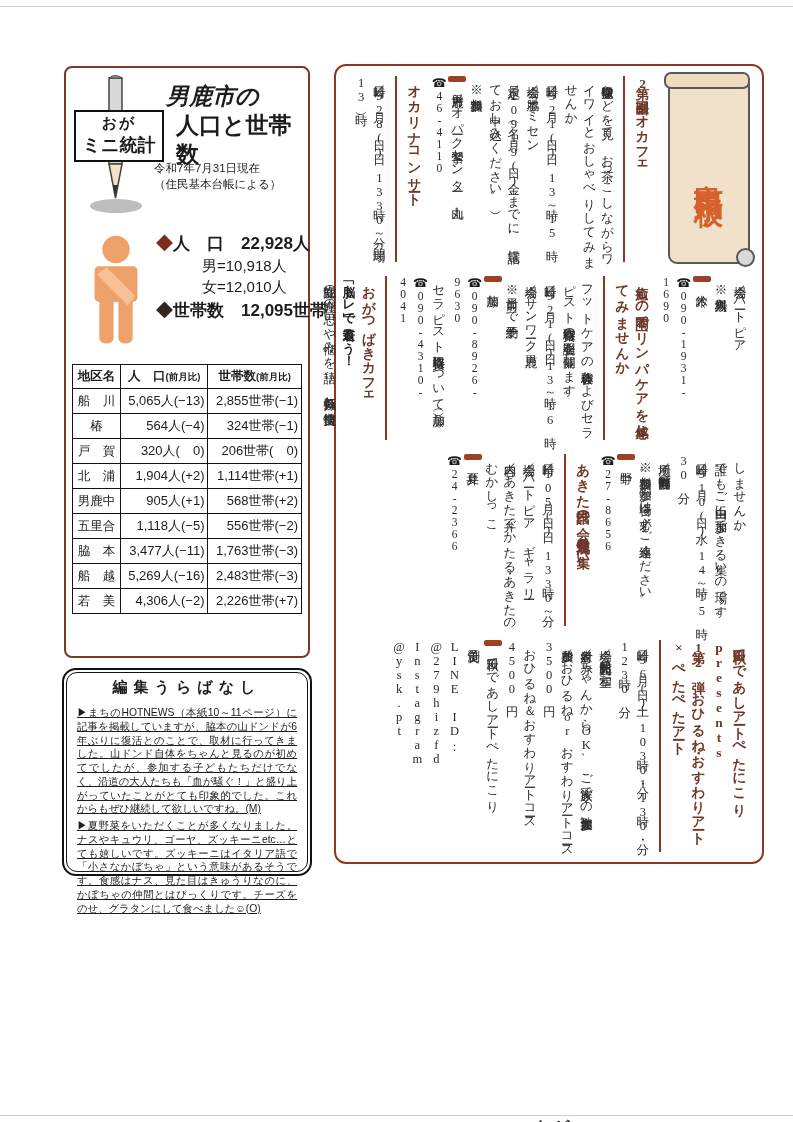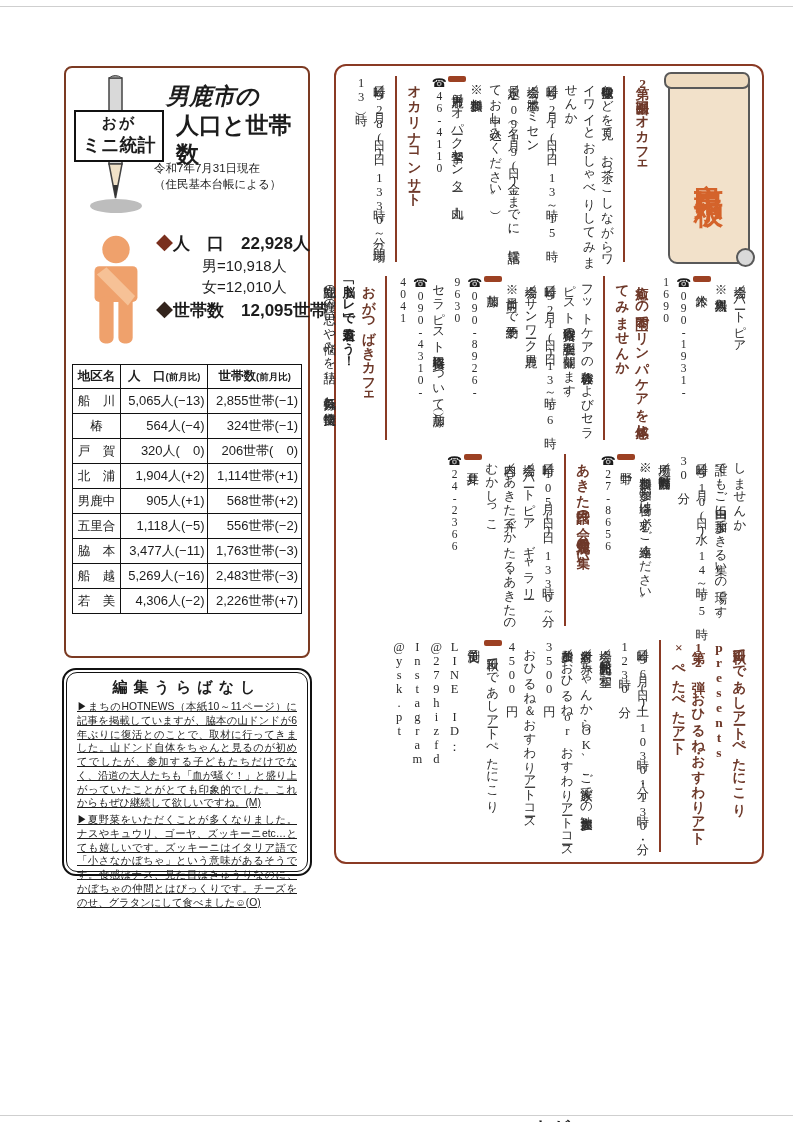--- a/index.html
+++ b/index.html
@@ -45,21 +45,21 @@
   th .sub { font-size:9.5px; font-weight:bold; }
   td.name { text-align:center; font-size:12.5px; width:48px; white-space:nowrap;margin-top:20px; }
   td.val { text-align:right; white-space:nowrap; font-size:13px; }
 
   
   .editor-box {
     position:absolute; left:62px; top:668px; width:250px; height:208px;
     border:2px solid #111; border-radius:14px; padding:2px; box-sizing:border-box; background:#fff;
   }
   .editor-inner { border:1px solid #111; border-radius:11px; height:100%; box-sizing:border-box; padding:4px 7px; }
-  .editor-title { text-align:center; font-size:15px; font-weight:bold; letter-spacing:6px; margin:1px 0 3px 0; }
+  .editor-title { text-align:center; font-size:15px; font-weight:bold; letter-spacing:6px; margin:1px 0 9px 0; }
   .editor-inner p { margin:3px; font-size:10.35px; line-height:1.33; text-align:justify;text-decoration:underline; }
 
   
   .bulletin-box {
     position:absolute; left:334px; top:64px; width:430px; height:800px;
     border:2.5px solid #8a3a24; border-radius:12px; box-sizing:border-box;
     padding:10px 12px; background:#fff;
     font-family:"Liberation Serif", serif; color:#2b2b2b;
   }
   .band {

